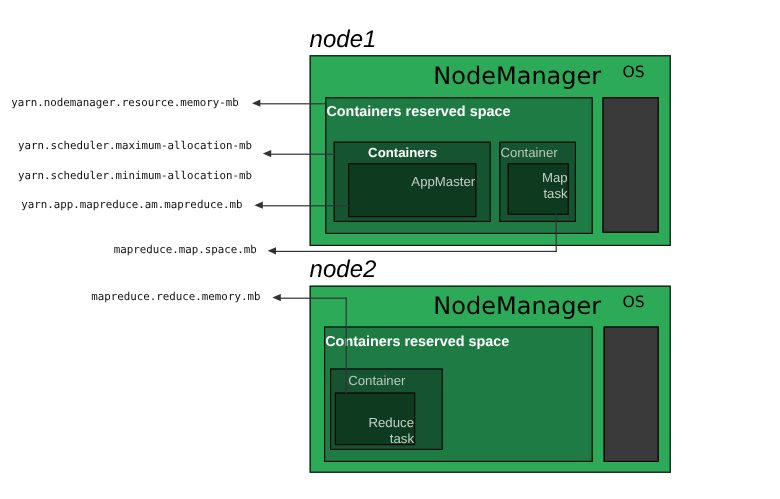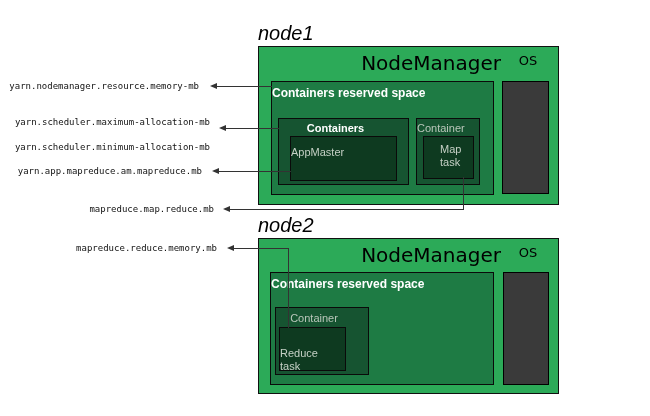--- a/index.html
+++ b/index.html
@@ -17,21 +17,21 @@
 
   .crsbox{position:absolute;background:var(--reserved-fill,#1e7b44);border:1px solid #0a0a0a;}
   .crslabel{position:absolute;left:0;right:0;top:4px;text-align:left;
             font-size:12px;font-weight:bold;color:#fff;}
 
   .cbox{position:absolute;background:var(--container-fill,#165431);border:1px solid #0a0a0a;}
   .clabel{position:absolute;left:0;right:16px;text-align:center;font-size:11px;color:#b9c6ba;}
   .clabel.bold{font-weight:bold;color:#fff;}
 
   .tbox{position:absolute;background:var(--task-fill,#0e3a20);border:1px solid #0a0a0a;}
-  .tlabel{text-align:left;font-size:11px;color:#c5d0c5;line-height:13px;}
+  .tlabel{text-align:right;font-size:11px;color:#c5d0c5;line-height:13px;}
 
   .osrect{position:absolute;background:var(--os-fill,#3a3a3a);border:1px solid #000;}
 
   .plabel{position:absolute;font-family:"DejaVu Sans Mono",monospace;font-size:9px;
           line-height:12px;color:#111;white-space:nowrap;text-align:right;}
 
   .hline{position:absolute;height:1px;background:var(--line,#333);z-index:10;}
   .vline{position:absolute;width:1px;background:var(--line,#333);z-index:10;}
   .ahead{position:absolute;width:0;height:0;z-index:10;
          border-top:3px solid transparent;border-bottom:3px solid transparent;
@@ -94,21 +94,21 @@
       </div>
     </div>
 
     <div class="osrect" style="left:244px;top:33px;width:44px;height:111px;"></div>
   </div>
 
   <div class="plabel" style="right:451px;top:80px;">yarn.nodemanager.resource.memory-mb</div>
   <div class="plabel" style="right:440px;top:116px;">yarn.scheduler.maximum-allocation-mb</div>
   <div class="plabel" style="right:440px;top:127px;margin-top:14px;">yarn.scheduler.minimum-allocation-mb</div>
   <div class="plabel" style="right:448px;top:165px;">yarn.app.mapreduce.am.mapreduce.mb</div>
-  <div class="plabel" style="right:436px;top:203px;">mapreduce.map.reduce.mb</div>
+  <div class="plabel" style="right:436px;top:203px;">mapreduce.map.space.mb</div>
   <div class="plabel" style="right:433px;top:242px;padding-left:44px;">mapreduce.reduce.memory.mb</div>
 
   <div class="ahead" style="left:210px;top:83px;"></div>
   <div class="hline" style="left:216px;top:86px;width:56px;"></div>
 
   <div class="ahead" style="left:219px;top:125px;"></div>
   <div class="hline" style="left:225px;top:128px;width:54px;"></div>
 
   <div class="ahead" style="left:212px;top:168px;"></div>
   <div class="hline" style="left:218px;top:171px;width:73px;"></div>

